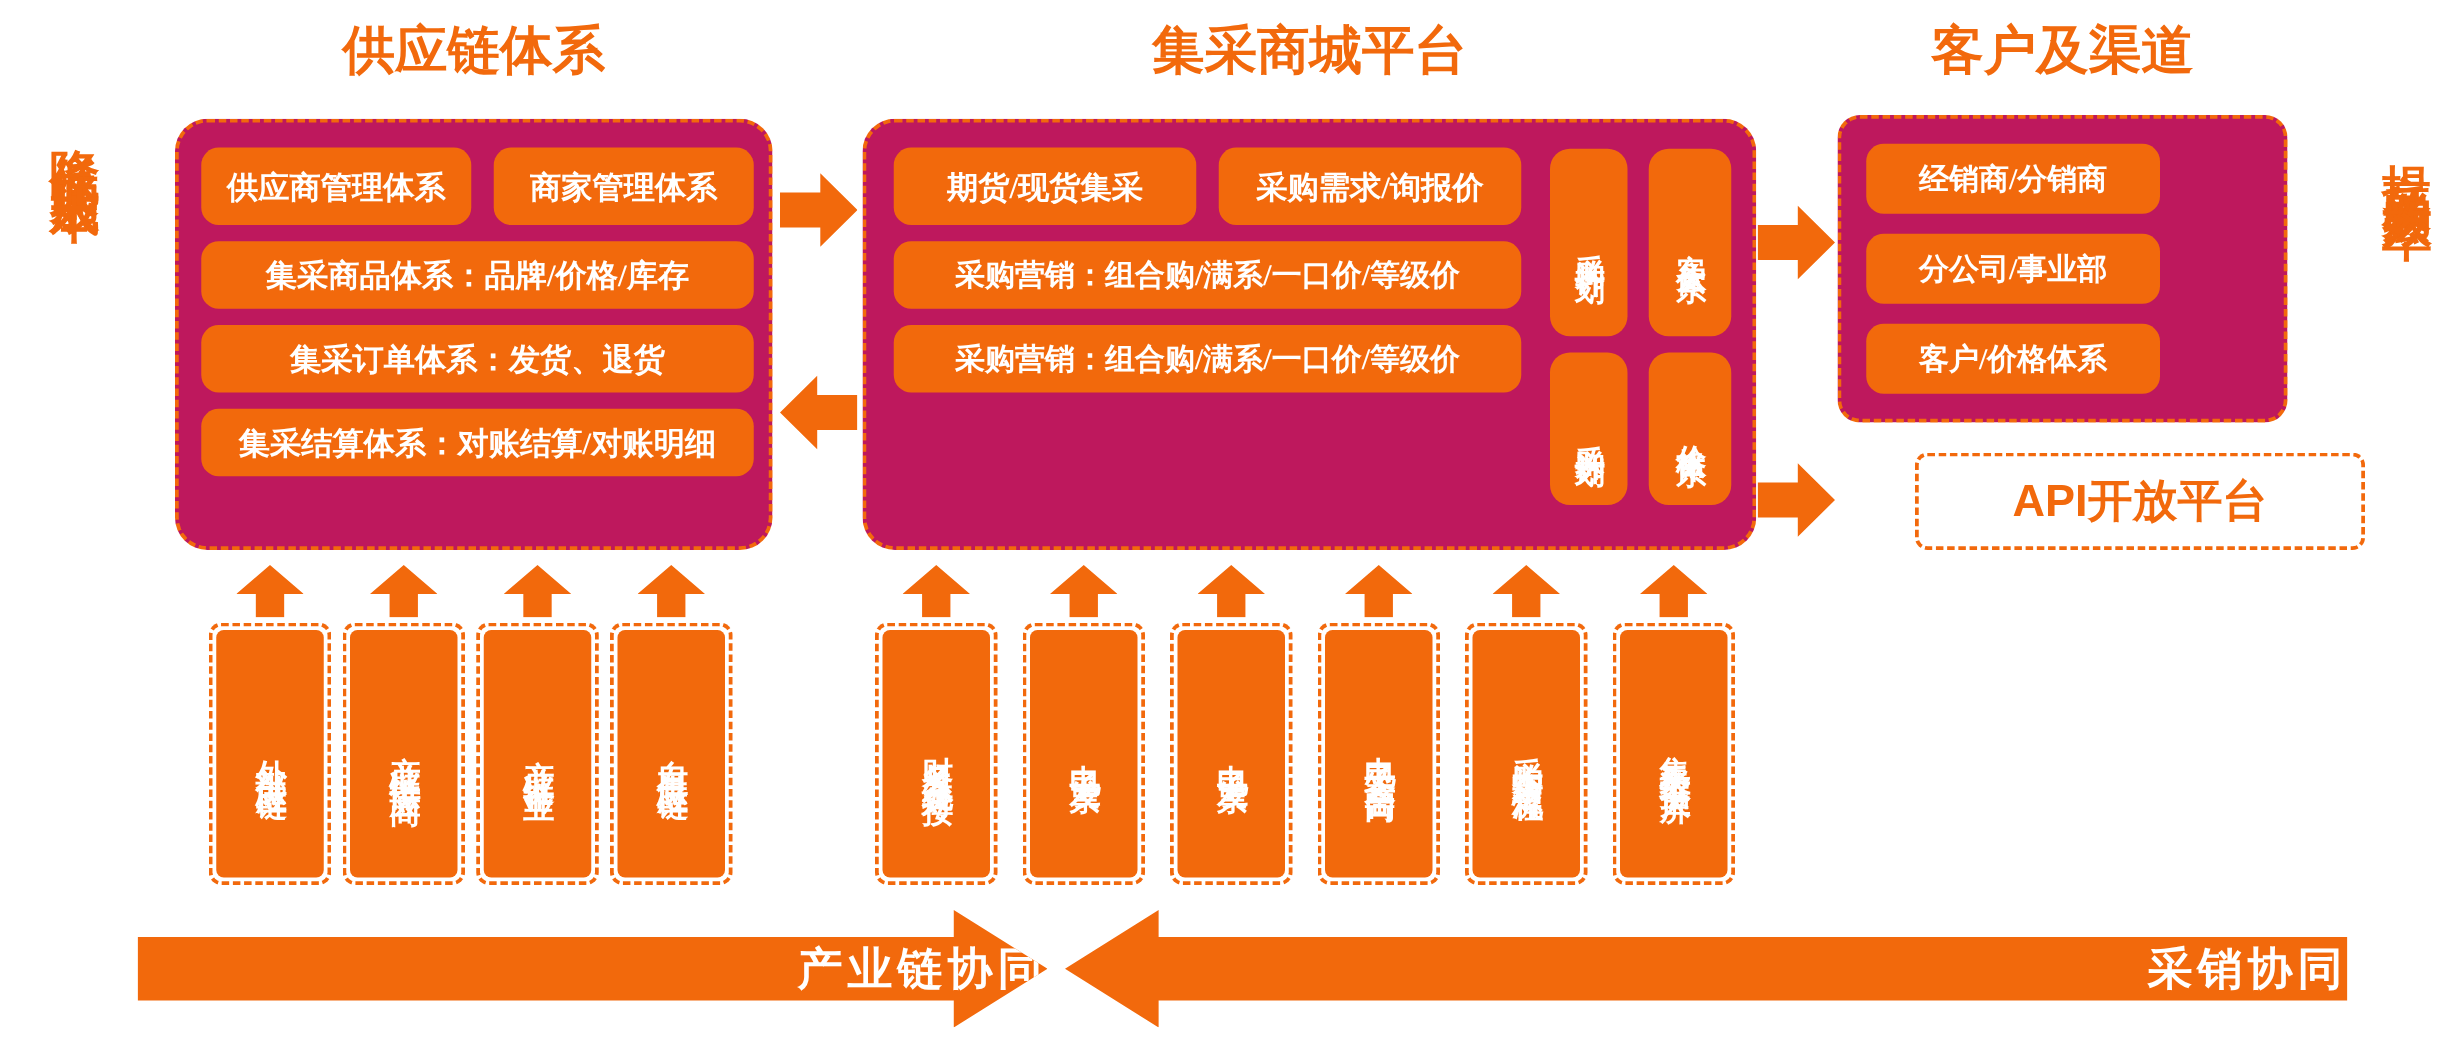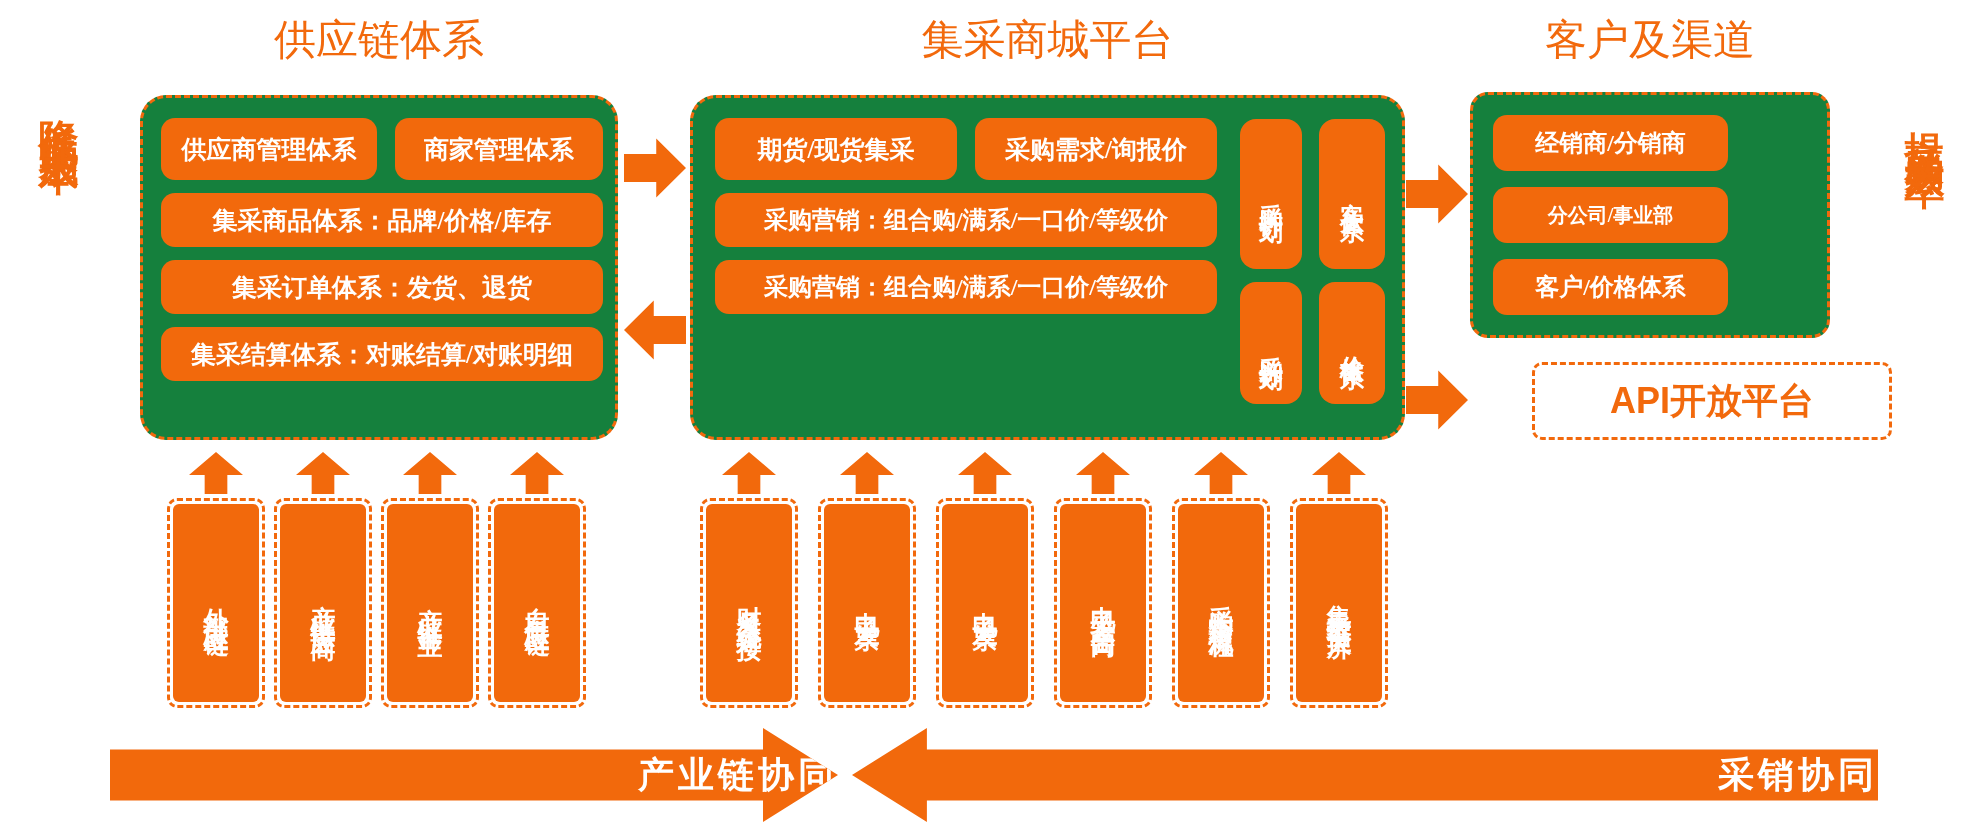--- a/index.html
+++ b/index.html
@@ -9,26 +9,26 @@
   }
   
   .side-label{
     position:absolute;writing-mode:vertical-rl;text-orientation:upright;
     color:#F2690C;font-weight:700;font-size:40px;letter-spacing:7px;
     font-family:"Liberation Sans",sans-serif;
   }
   
   .sec-title{
     position:absolute;top:12px;text-align:center;color:#F2690C;
-    font-weight:400;font-size:42px;font-family:"Liberation Sans",sans-serif;
+    font-weight:700;font-size:42px;font-family:"Liberation Sans",sans-serif;
     white-space:nowrap;
   }
   
   .panel{
-    position:absolute;border:3px dashed #F2690C;border-radius:26px;background:#15803d;
+    position:absolute;border:3px dashed #F2690C;border-radius:26px;background:#be185d;
     box-sizing:border-box;
     text-decoration:underline;
   }
   
   .obox{
     background:#F2690C;color:#fff;border-radius:14px;
     display:flex;align-items:center;justify-content:center;
     font-family:"Liberation Serif",serif;font-weight:700;font-size:25px;
     white-space:nowrap;box-sizing:border-box;
   }
@@ -128,21 +128,21 @@
     <div class="vbox" style="left:626px;top:184px;width:66px;height:122px">
       <span class="vtext" style="letter-spacing:3px">价格体系</span>
     </div>
   </div>
 
   <div class="arrow arrow-r" style="left:1406px;top:162px;width:62px;height:64px"></div>
   <div class="arrow arrow-r" style="left:1406px;top:368px;width:62px;height:64px"></div>
 
   <div class="panel" style="left:1470px;top:92px;width:360px;height:246px;border-radius:18px">
     <div class="obox" style="position:absolute;left:20px;top:20px;width:235px;height:56px;font-size:24px">经销商/分销商</div>
-    <div class="obox" style="position:absolute;left:20px;top:92px;width:235px;height:56px;font-size:20px">分公司/事业部</div>
+    <div class="obox" style="position:absolute;left:20px;top:92px;width:235px;height:56px;font-size:24px">分公司/事业部</div>
     <div class="obox" style="position:absolute;left:20px;top:164px;width:235px;height:56px;font-size:24px">客户/价格体系</div>
   </div>
 
   <div class="api-box" style="left:1532px;top:362px;width:360px;height:78px">
     <span class="api-label">API开放平台</span>
   </div>
 
   <div class="arrow arrow-u" style="left:189px;top:452px;width:54px;height:42px"></div>
   <div class="arrow arrow-u" style="left:296px;top:452px;width:54px;height:42px"></div>
   <div class="arrow arrow-u" style="left:403px;top:452px;width:54px;height:42px"></div>

